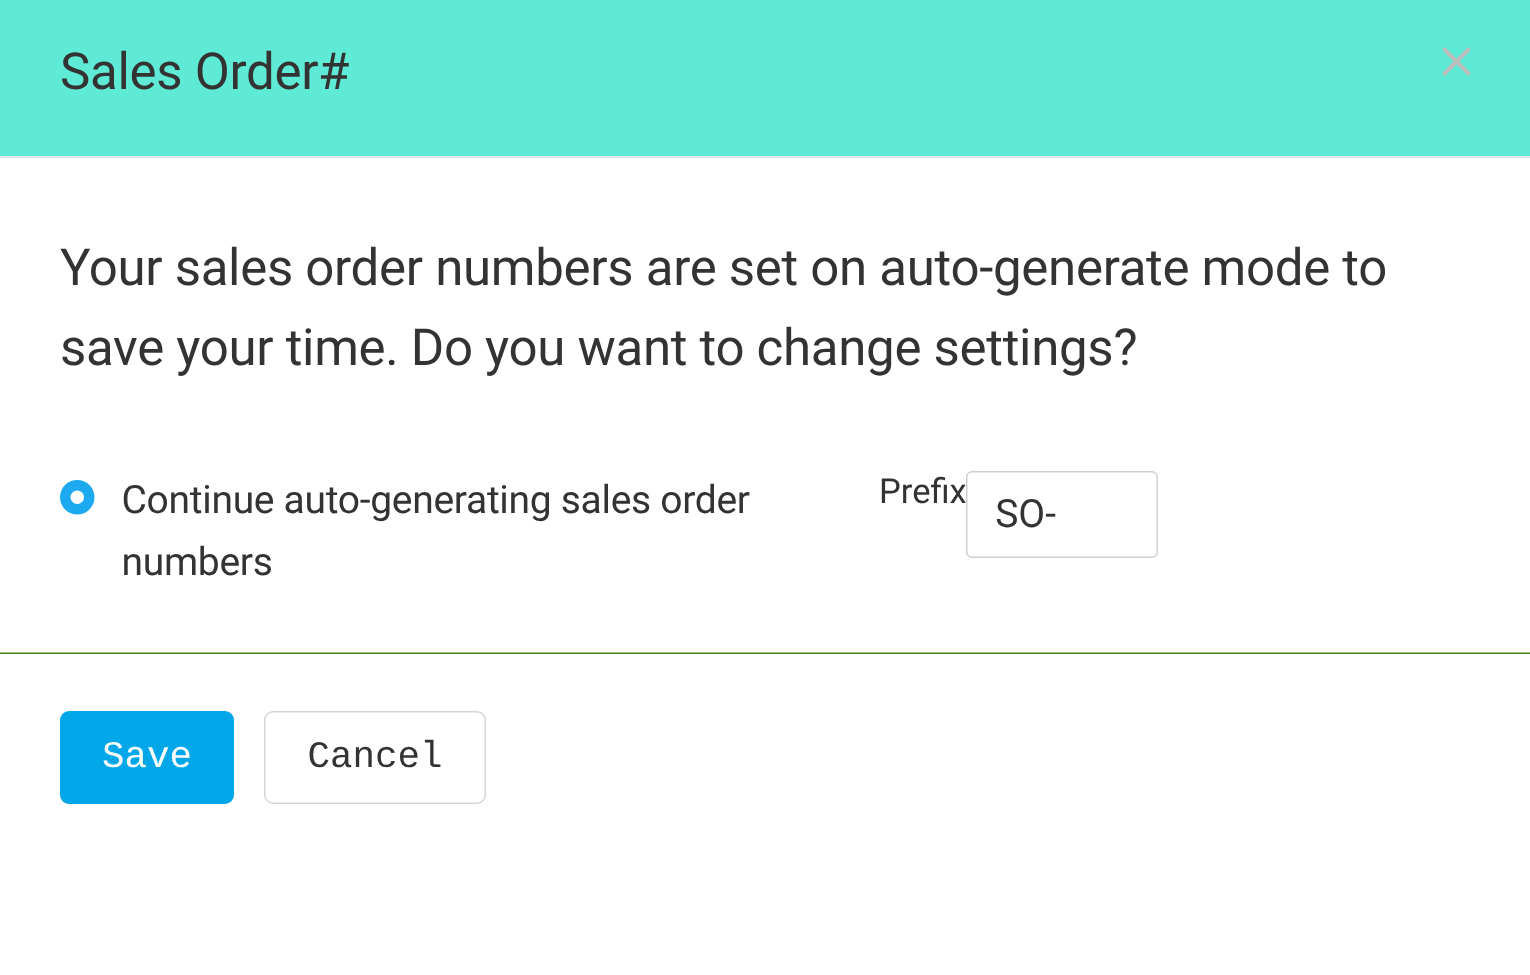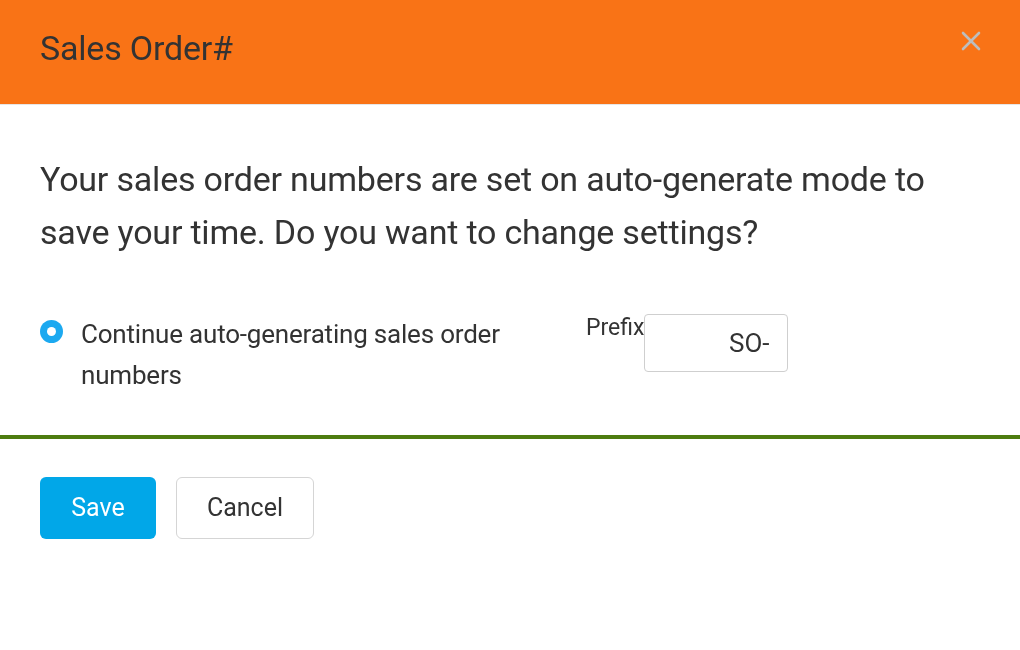--- a/index.html
+++ b/index.html
@@ -13,21 +13,21 @@
       color: #333333;
       width: 1020px;
       height: 650px;
       overflow: hidden;
     }
     .modal {
       width: 1020px;
       background: #ffffff;
     }
     .modal-header {
-      background: #f97316;
+      background: #5eead4;
       padding: 28px 36px 36px 40px;
       border-bottom: 1px solid #e6e6e6;
       display: flex;
       justify-content: space-between;
       align-items: flex-start;
     }
     .modal-title {
       font-size: 34px;
       font-weight: 400;
       color: #333333;
@@ -119,31 +119,31 @@
       border: 1px solid #cfcfcf;
       border-radius: 4px;
       font-size: 26px;
       color: #333333;
       padding: 0 18px;
       font-family: inherit;
       outline: none;
       background: #ffffff;
     }
     .text-input.prefix {
-      width: 144px;
-      text-align: right;
+      width: 128px;
     }
     .text-input.next-num {
       width: 194px;
     }
     .modal-footer {
-      border-top: 4px solid #4d7c0f;
+      border-top: 1px solid #4d7c0f;
       padding: 38px 40px;
       display: flex;
       gap: 20px;
+      font-family: Liberation Mono, monospace;
     }
     .btn {
       height: 62px;
       border-radius: 6px;
       font-size: 25px;
       padding: 0 28px;
       cursor: pointer;
       font-family: inherit;
       border: none;
       display: inline-flex;

